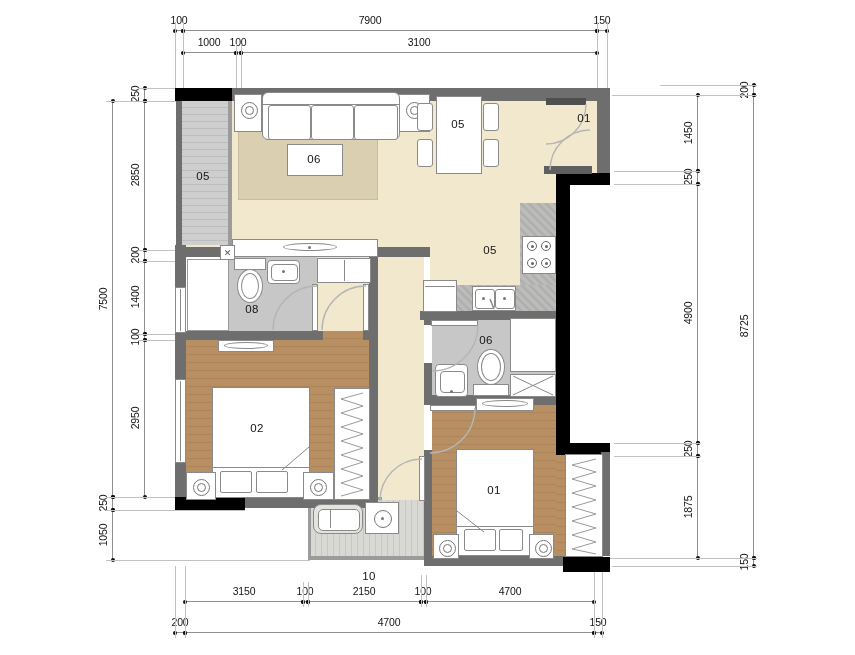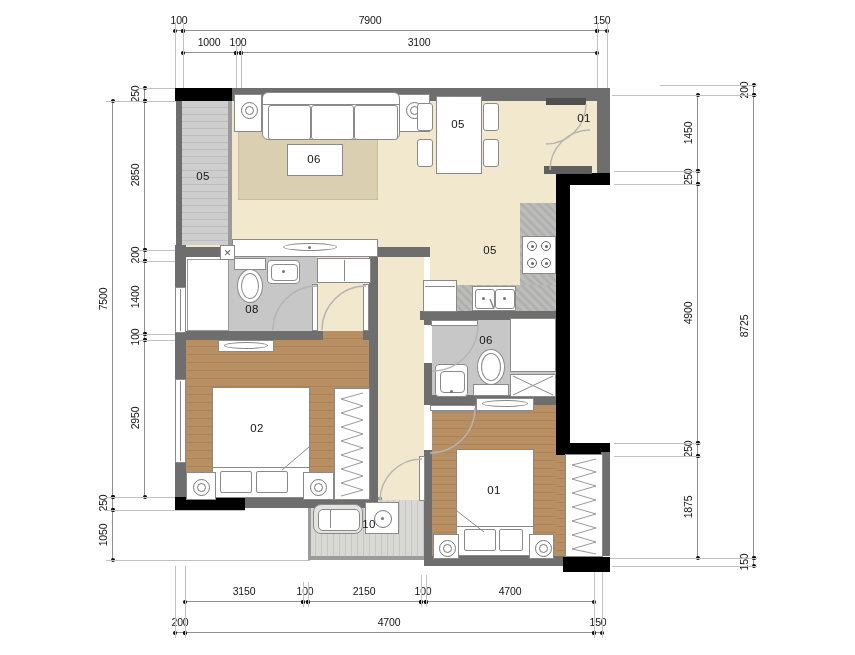--- a/index.html
+++ b/index.html
@@ -227,21 +227,21 @@
 
   <div class="rl" style="left:584px;top:118px">01</div>
   <div class="rl" style="left:490px;top:250px">05</div>
   <div class="rl" style="left:458px;top:124px">05</div>
   <div class="rl" style="left:314px;top:159px">06</div>
   <div class="rl" style="left:203px;top:176px">05</div>
   <div class="rl" style="left:257px;top:428px">02</div>
   <div class="rl" style="left:494px;top:490px">01</div>
   <div class="rl" style="left:252px;top:309px">08</div>
   <div class="rl" style="left:486px;top:340px">06</div>
-  <div class="rl" style="left:369px;top:524px">10</div>
+  <div class="rl" style="left:369px;top:576px">10</div>
 
   <div class="dlh" style="left:175px;top:30px;width:8px"></div>
   <div class="dlh" style="left:183px;top:30px;width:414px"></div>
   <div class="dlh" style="left:597px;top:30px;width:10px"></div>
   <div class="dlh" style="left:183px;top:52px;width:53px"></div>
   <div class="dlh" style="left:236px;top:52px;width:5px"></div>
   <div class="dlh" style="left:241px;top:52px;width:356px"></div>
   <div class="dt" style="left:179px;top:20px">100</div>
   <div class="dt" style="left:370px;top:20px">7900</div>
   <div class="dt" style="left:602px;top:20px">150</div>

